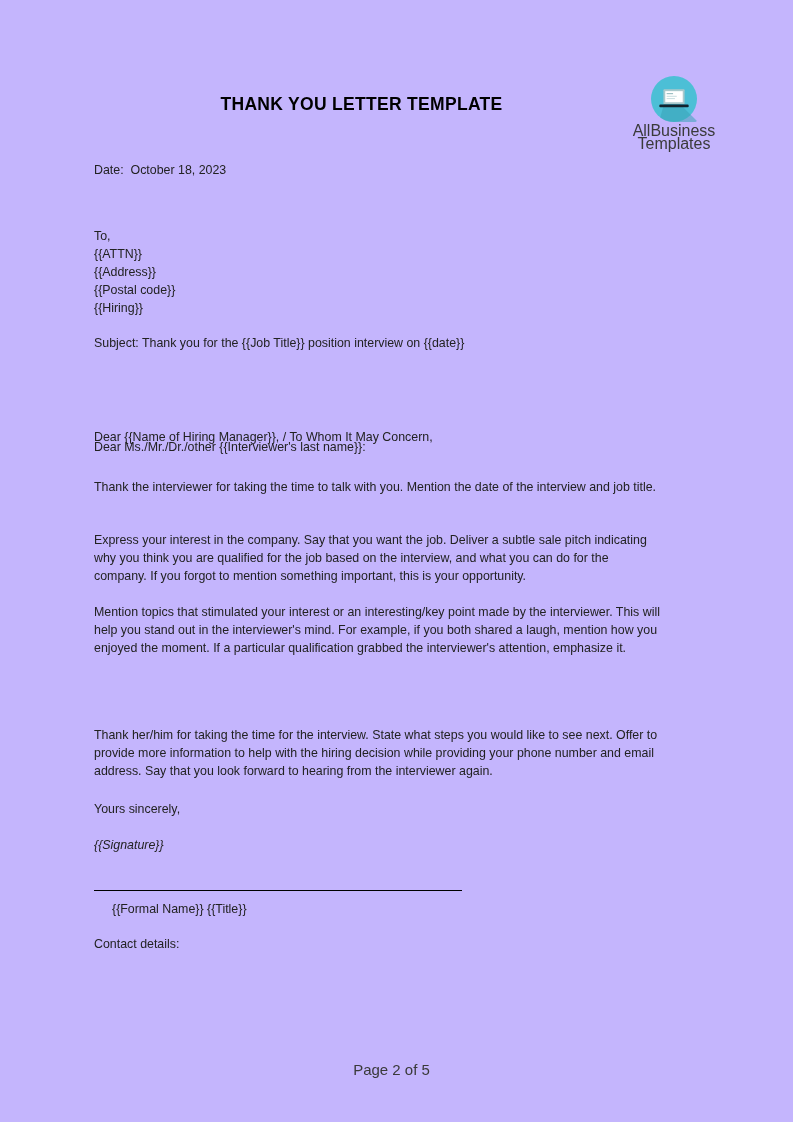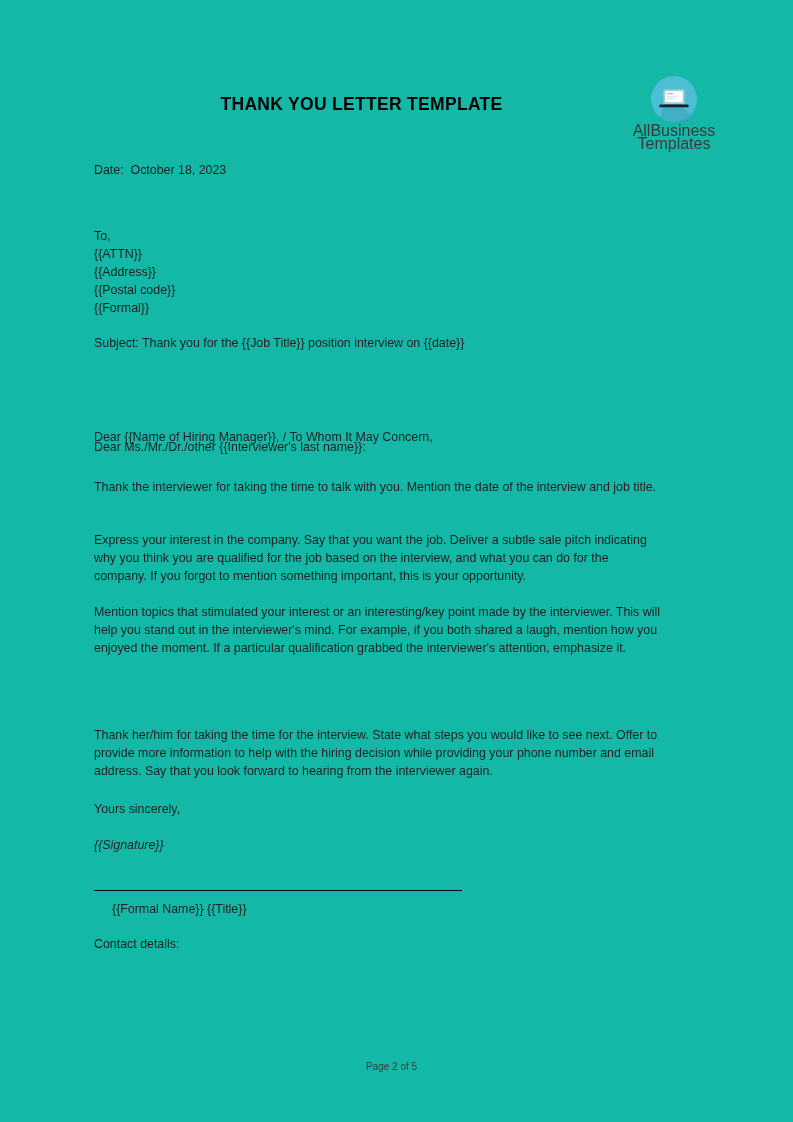--- a/index.html
+++ b/index.html
@@ -9,21 +9,21 @@
     background: #ffffff;
   }
   body {
     font-family: "Liberation Sans", sans-serif;
     color: #222222;
   }
   .page {
     position: relative;
     width: 793px;
     height: 1122px;
-    background: #14b8a6;
+    background: #c4b5fd;
     overflow: hidden;
     box-sizing: border-box;
   }
 
   
   .doc-title {
     position: absolute;
     left: 0;
     top: 94px;
     width: 793px;
@@ -147,21 +147,21 @@
     white-space: pre;
   }
 
   
   .footer {
     position: absolute;
     left: 0;
     top: 1061px;
     width: 793px;
     text-align: center;
-    font-size: 10px;
+    font-size: 15px;
     color: #3a3a3a;
     padding-right: 10px;
     box-sizing: border-box;
   }
 </style>
 </head>
 <body>
 
 <div class="page">
 
@@ -186,21 +186,21 @@
 
   <div class="content">
 
     <div class="line-date">Date:  October 18, 2023</div>
 
     <div class="addr-block">
       <div>To,</div>
       <div>{{ATTN}}</div>
       <div>{{Address}}</div>
       <div>{{Postal code}}</div>
-      <div>{{Formal}}</div>
+      <div>{{Hiring}}</div>
     </div>
 
     <div class="line-subject">Subject: Thank you for the {{Job Title}} position interview on {{date}}</div>
 
     <div class="line-greeting1">Dear {{Name of Hiring Manager}}, / To Whom It May Concern,</div>
     <div class="line-greeting2">Dear Ms./Mr./Dr./other {{Interviewer's last name}}:</div>
 
     <div class="para para-1">Thank the interviewer for taking the time to talk with you. Mention the date of the interview and job title.</div>
     <div class="para para-2">Express your interest in the company. Say that you want the job. Deliver a subtle sale pitch indicating why you think you are qualified for the job based on the interview, and what you can do for the company. If you forgot to mention something important, this is your opportunity.</div>
     <div class="para para-3">Mention topics that stimulated your interest or an interesting/key point made by the interviewer. This will help you stand out in the interviewer's mind. For example, if you both shared a laugh, mention how you enjoyed the moment. If a particular qualification grabbed the interviewer's attention, emphasize it.</div>

